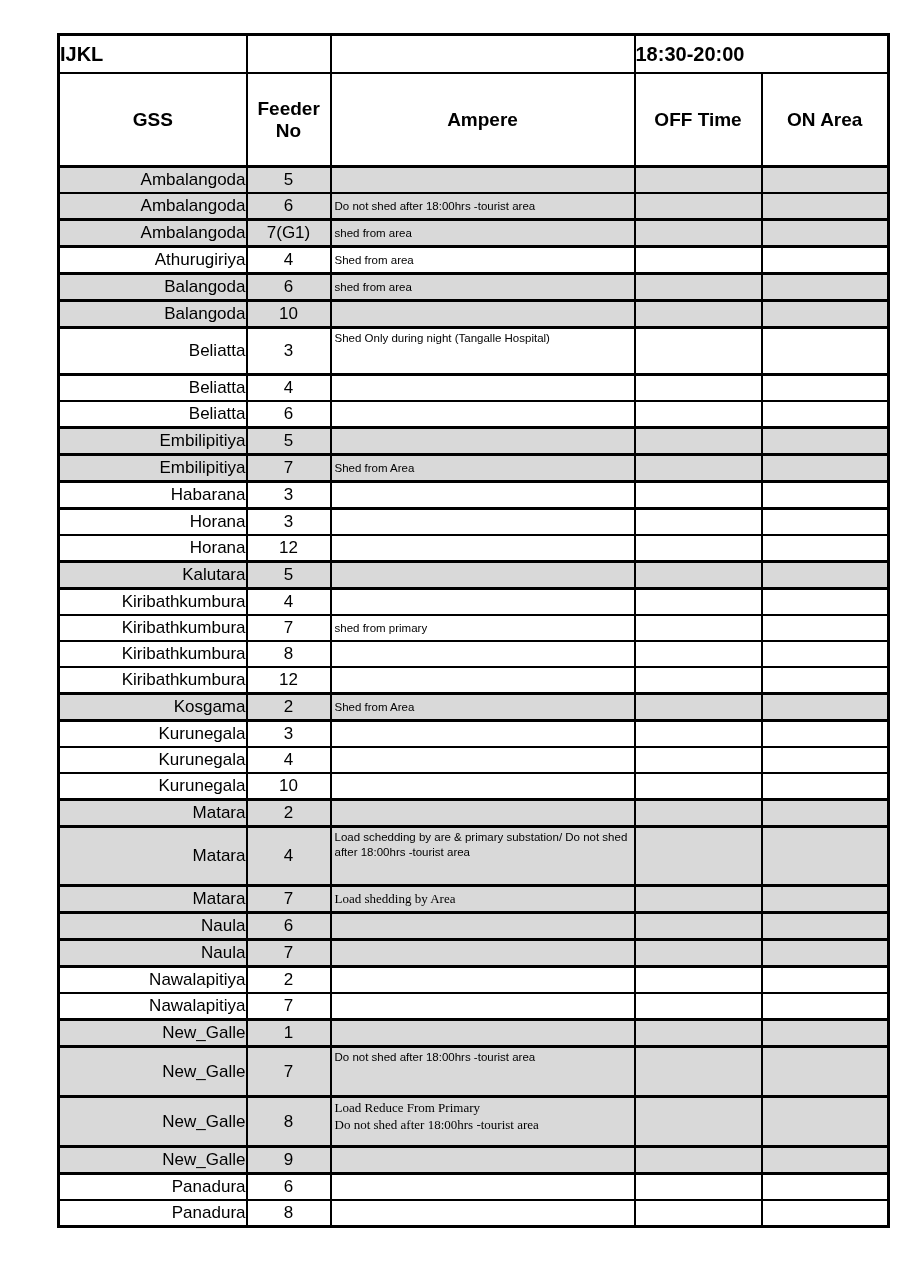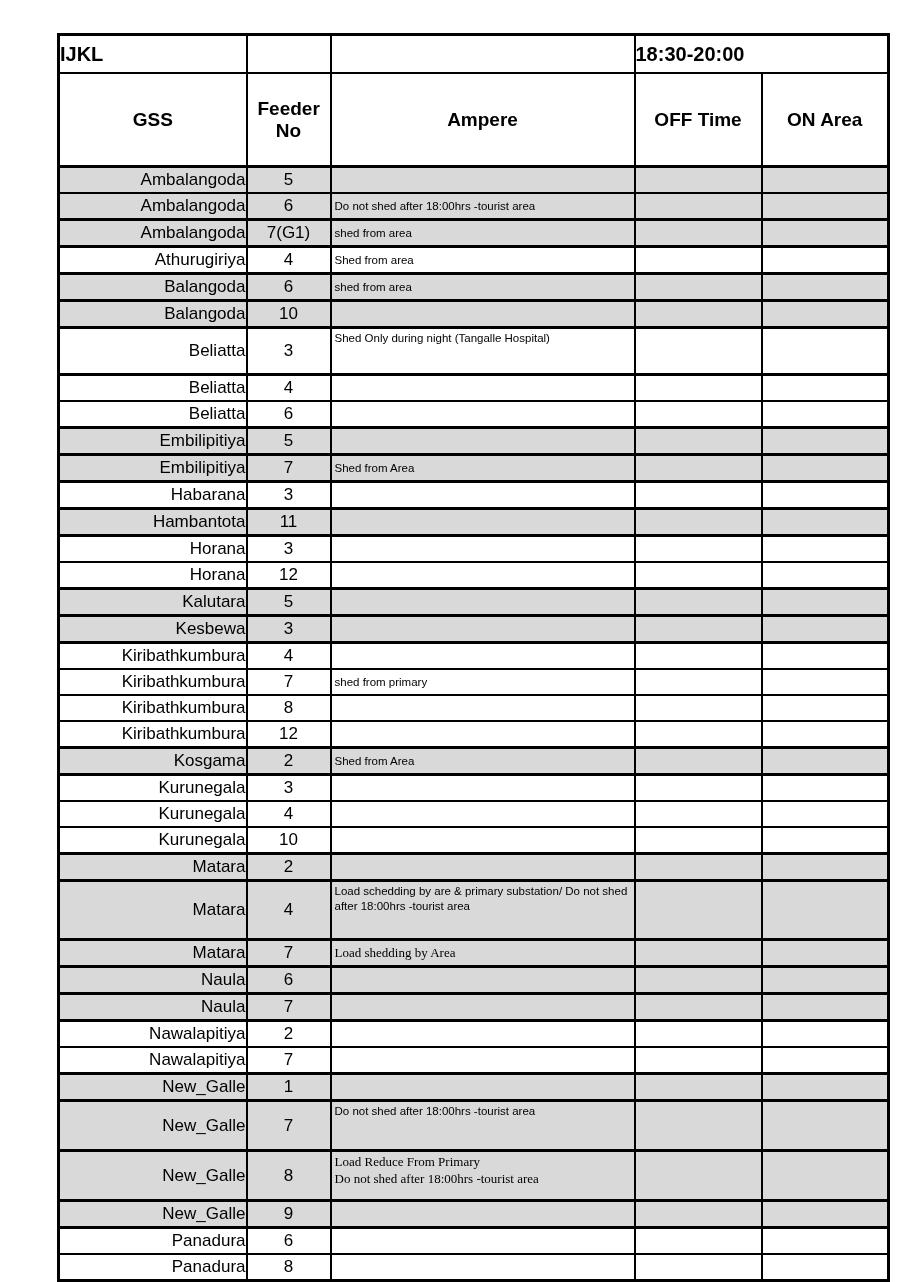--- a/index.html
+++ b/index.html
@@ -190,51 +190,37 @@
         <td class="off"></td>
         <td class="on"></td>
       </tr>
       <tr class="size-n thick-top">
         <td class="gss">Habarana</td>
         <td class="feeder">3</td>
         <td class="note note-sans"></td>
         <td class="off"></td>
         <td class="on"></td>
       </tr>
-      <tr class="size-n shaded thick-top">
-        <td class="gss">Hambantota</td>
-        <td class="feeder">11</td>
-        <td class="note note-sans"></td>
-        <td class="off"></td>
-        <td class="on"></td>
-      </tr>
       <tr class="size-n thick-top">
         <td class="gss">Horana</td>
         <td class="feeder">3</td>
         <td class="note note-sans"></td>
         <td class="off"></td>
         <td class="on"></td>
       </tr>
       <tr class="size-n">
         <td class="gss">Horana</td>
         <td class="feeder">12</td>
         <td class="note note-sans"></td>
         <td class="off"></td>
         <td class="on"></td>
       </tr>
       <tr class="size-n shaded thick-top">
         <td class="gss">Kalutara</td>
         <td class="feeder">5</td>
-        <td class="note note-sans"></td>
-        <td class="off"></td>
-        <td class="on"></td>
-      </tr>
-      <tr class="size-n shaded thick-top">
-        <td class="gss">Kesbewa</td>
-        <td class="feeder">3</td>
         <td class="note note-sans"></td>
         <td class="off"></td>
         <td class="on"></td>
       </tr>
       <tr class="size-n thick-top">
         <td class="gss">Kiribathkumbura</td>
         <td class="feeder">4</td>
         <td class="note note-sans"></td>
         <td class="off"></td>
         <td class="on"></td>

